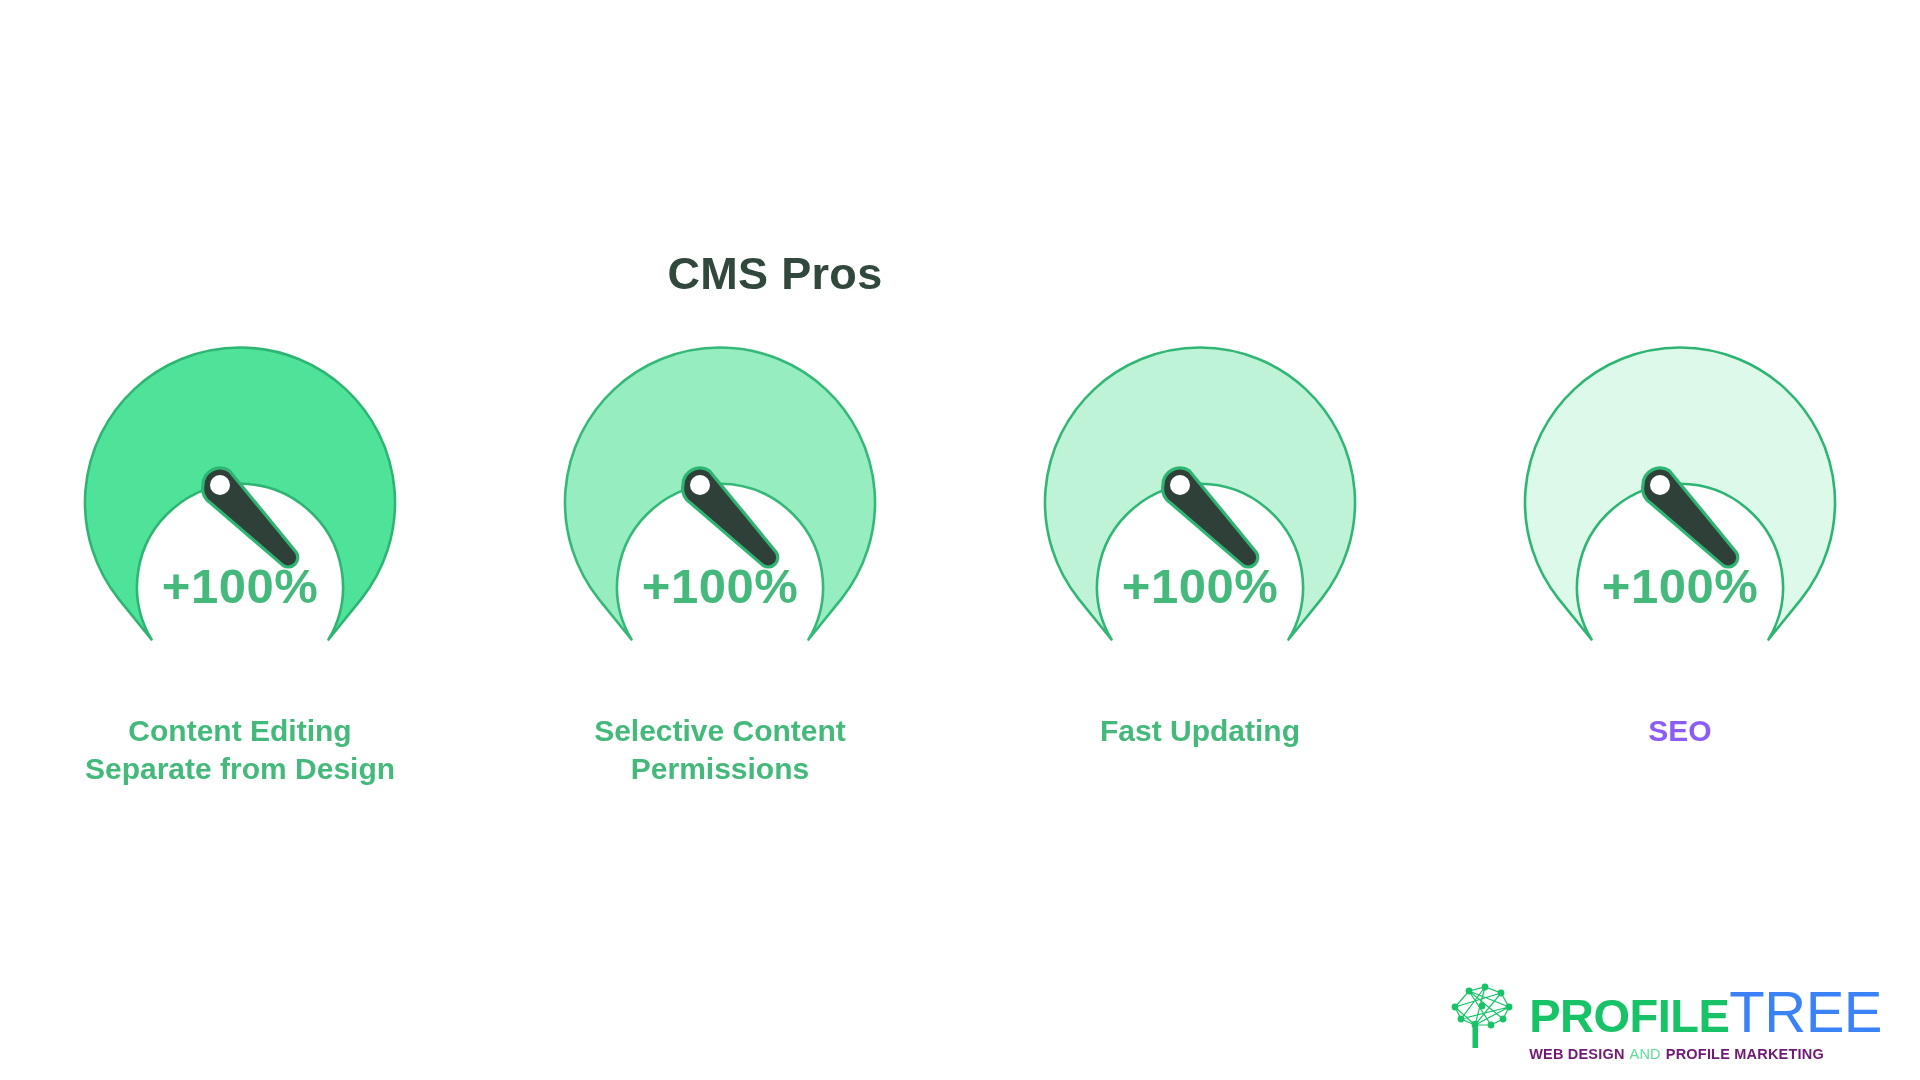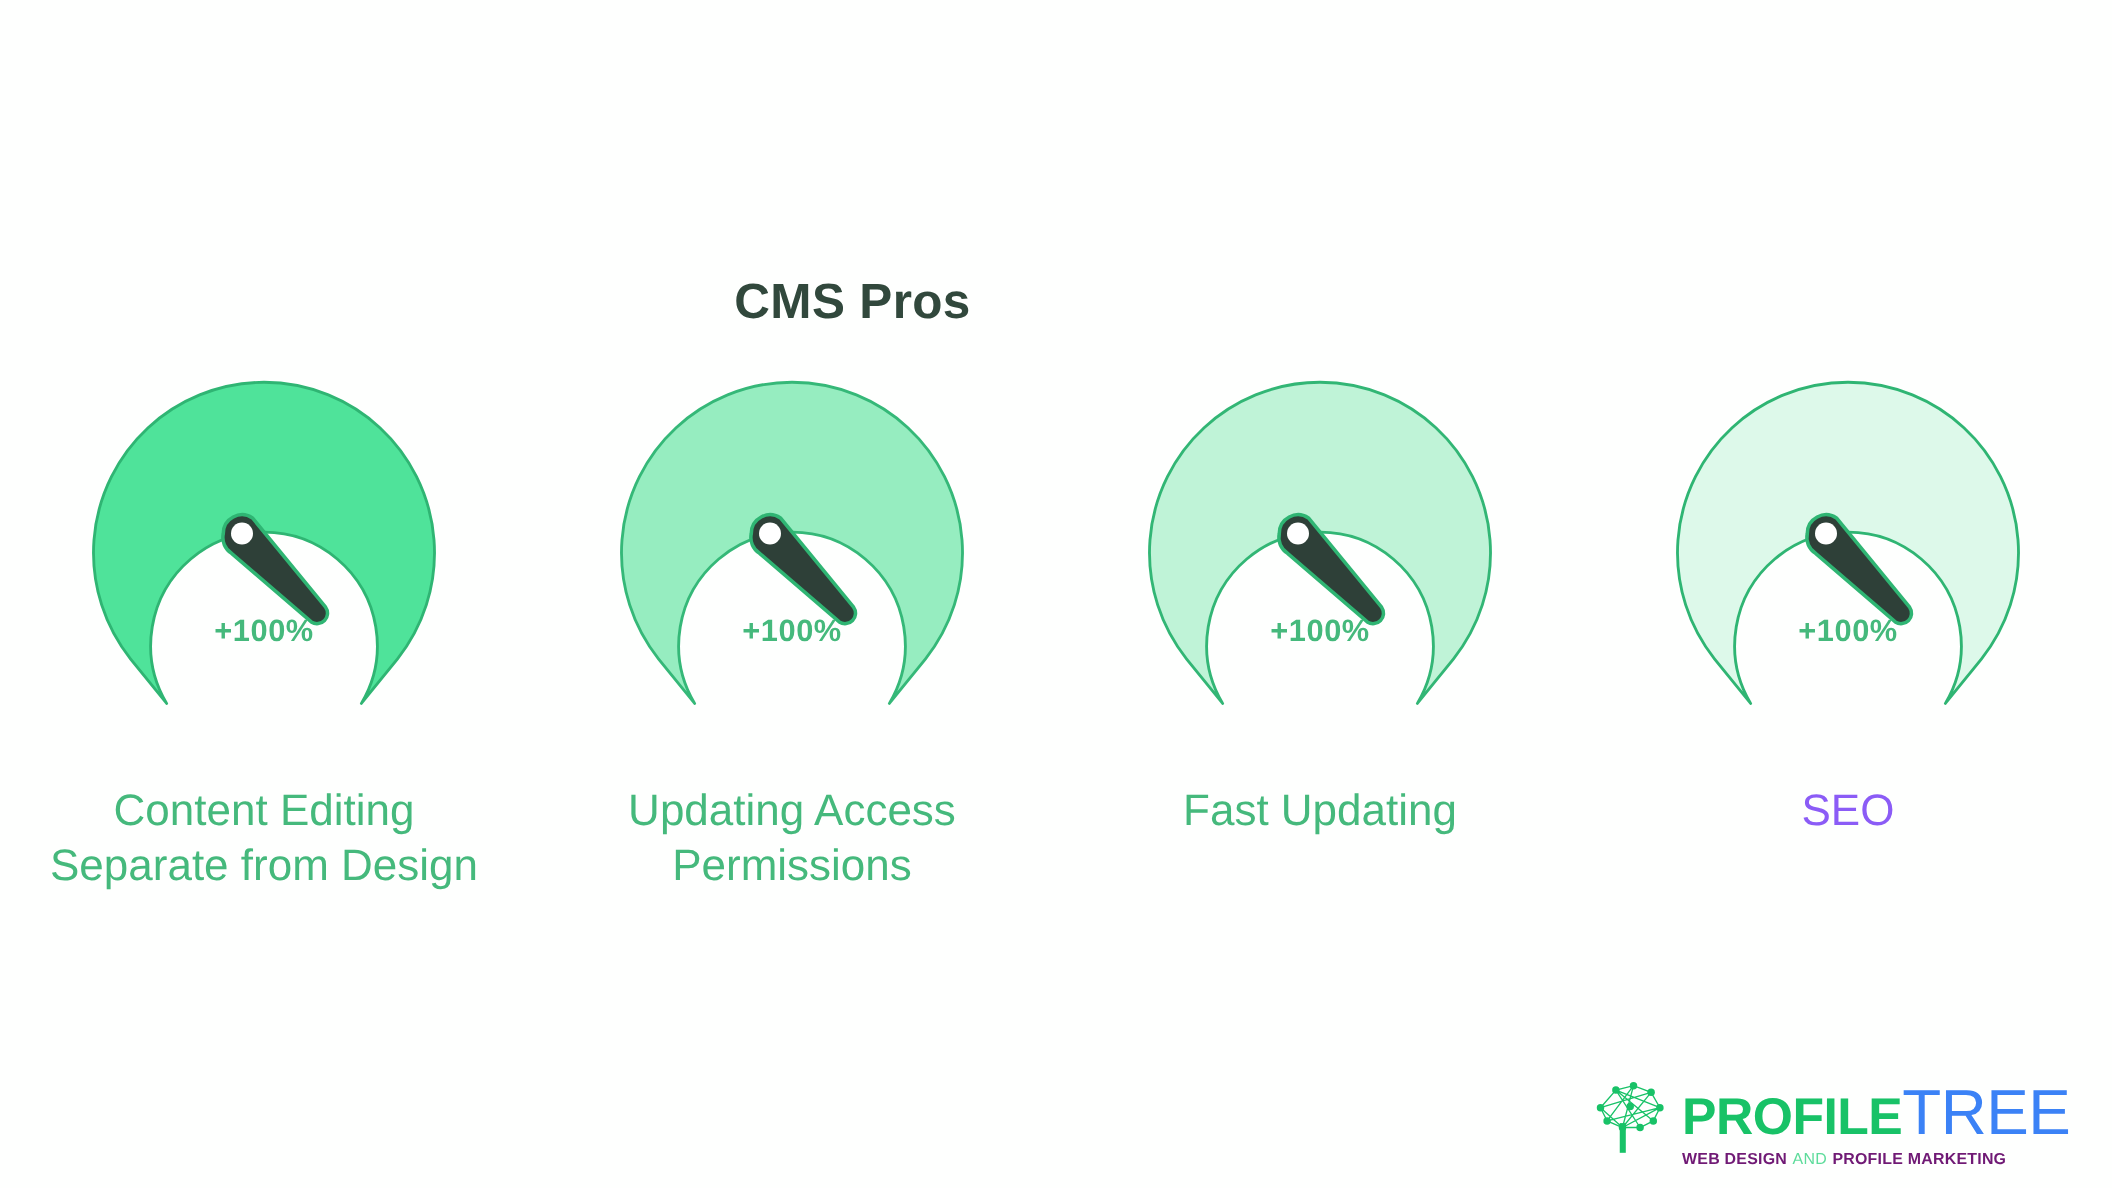--- a/index.html
+++ b/index.html
@@ -67,34 +67,34 @@
     height: 330px;
     overflow: visible;
   }
 
   .gauge-value {
     position: absolute;
     left: 0;
     width: 360px;
     top: 218px;
     text-align: center;
-    font-size: 28px;
+    font-size: 49px;
     font-weight: bold;
     color: #45b97c;
     letter-spacing: 0.5px;
   }
 
   .gauge-label {
     margin-top: 42px;
     width: 430px;
     text-align: center;
-    font-size: 40px;
+    font-size: 30px;
     line-height: 1.26;
     color: #45b97c;
-    font-weight: normal;
+    font-weight: bold;
     white-space: pre-line;
   }
 
   
   .logo {
     position: absolute;
     right: 38px;
     bottom: 18px;
     display: flex;
     align-items: center;
@@ -158,21 +158,21 @@
       <div class="gauge-wrap">
         <svg viewBox="0 0 360 330">
           <path class="arc" d="M 91.5 299.5 L 58.6 258.9 A 155 155 0 1 1 301.4 258.9 L 268.5 299.5 A 103 103 0 1 0 91.5 299.5 Z" stroke-width="2.6" stroke-linejoin="round" fill="#96edc0" stroke="#35b878"></path>
           <g>
             <path class="needle" d="M 160 145 m -17 0 a 17 17 0 0 1 26.5 -14.1 L 236 212 a 9.5 9.5 0 0 1 -13 13.4 L 150.5 163 A 17 17 0 0 1 143 145 Z" stroke-width="3.2" stroke-linejoin="round" fill="#2e4038" stroke="#2fb573"></path>
             <circle cx="160" cy="145" r="10" stroke-width="0" fill="#ffffff"></circle>
           </g>
         </svg>
         <div class="gauge-value" style="color: rgb(69, 185, 124);">+100%</div>
       </div>
-      <div class="gauge-label" style="color: rgb(69, 185, 124);">Updating Access
+      <div class="gauge-label" style="color: rgb(69, 185, 124);">Selective Content
 Permissions</div>
     </div>
 
     <div class="gauge-card">
       <div class="gauge-wrap">
         <svg viewBox="0 0 360 330">
           <path class="arc" d="M 91.5 299.5 L 58.6 258.9 A 155 155 0 1 1 301.4 258.9 L 268.5 299.5 A 103 103 0 1 0 91.5 299.5 Z" stroke-width="2.6" stroke-linejoin="round" fill="#bff3d7" stroke="#32b675"></path>
           <g>
             <path class="needle" d="M 160 145 m -17 0 a 17 17 0 0 1 26.5 -14.1 L 236 212 a 9.5 9.5 0 0 1 -13 13.4 L 150.5 163 A 17 17 0 0 1 143 145 Z" stroke-width="3.2" stroke-linejoin="round" fill="#2e4038" stroke="#2fb573"></path>
             <circle cx="160" cy="145" r="10" stroke-width="0" fill="#ffffff"></circle>

